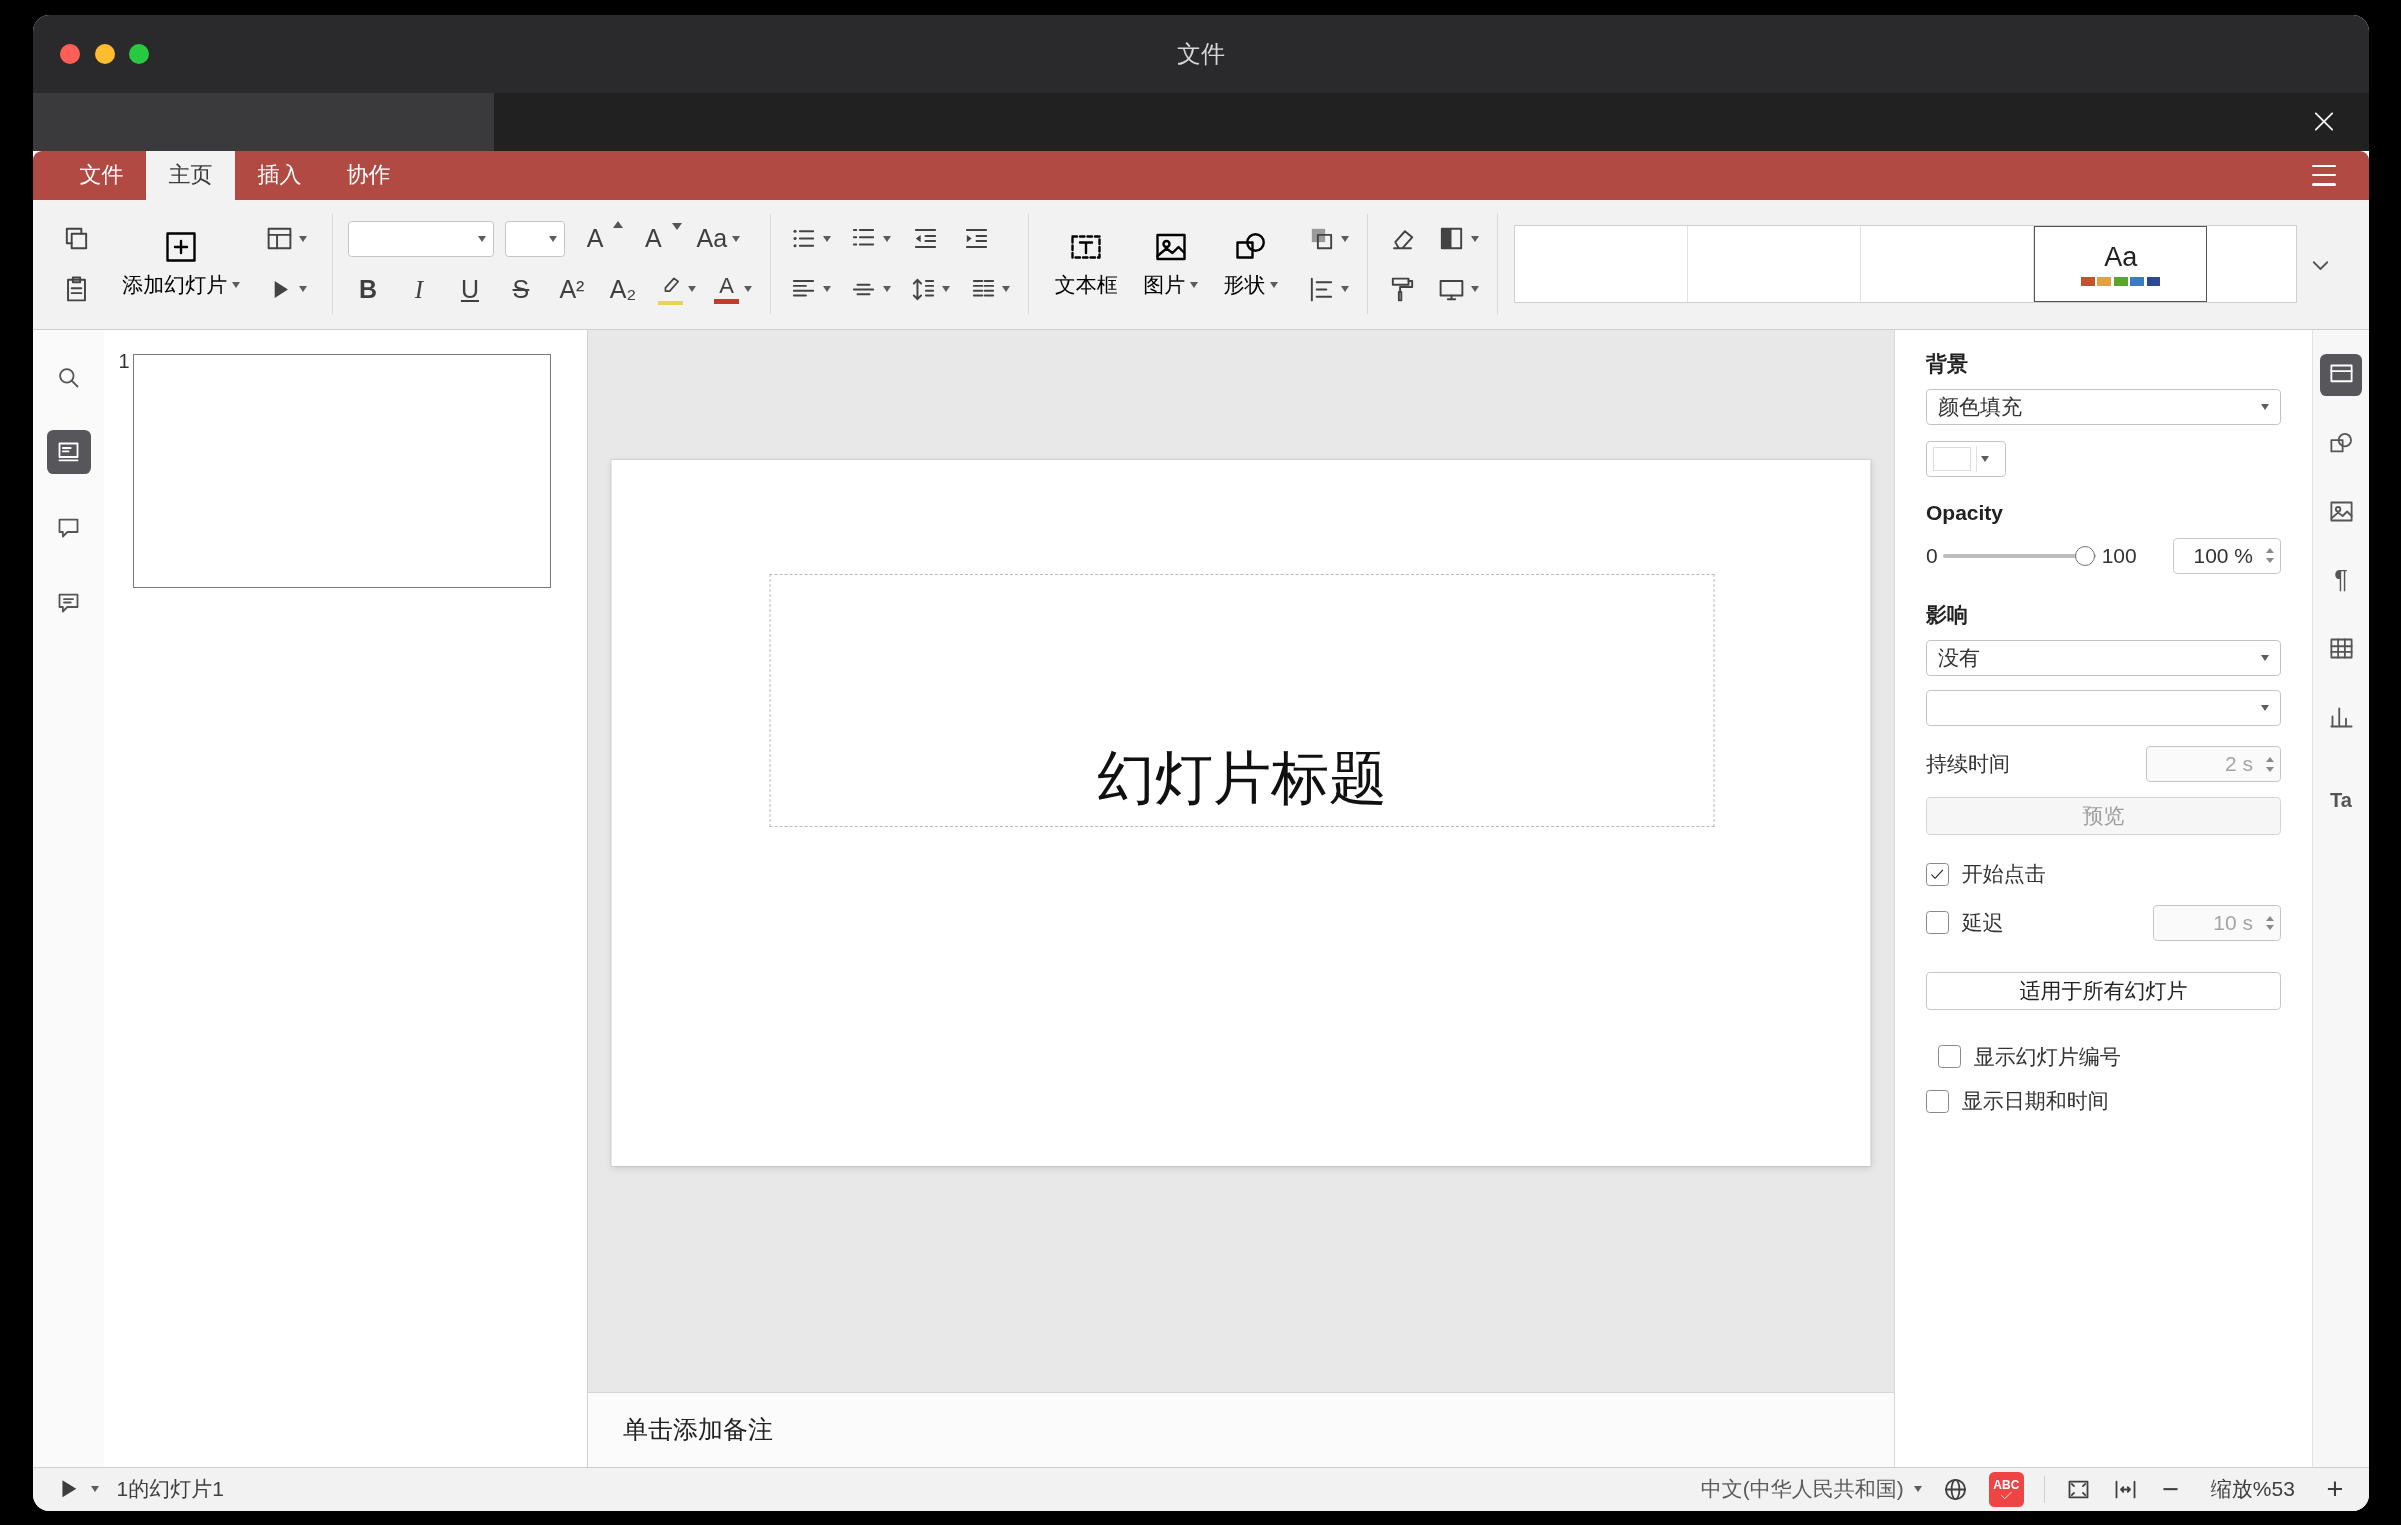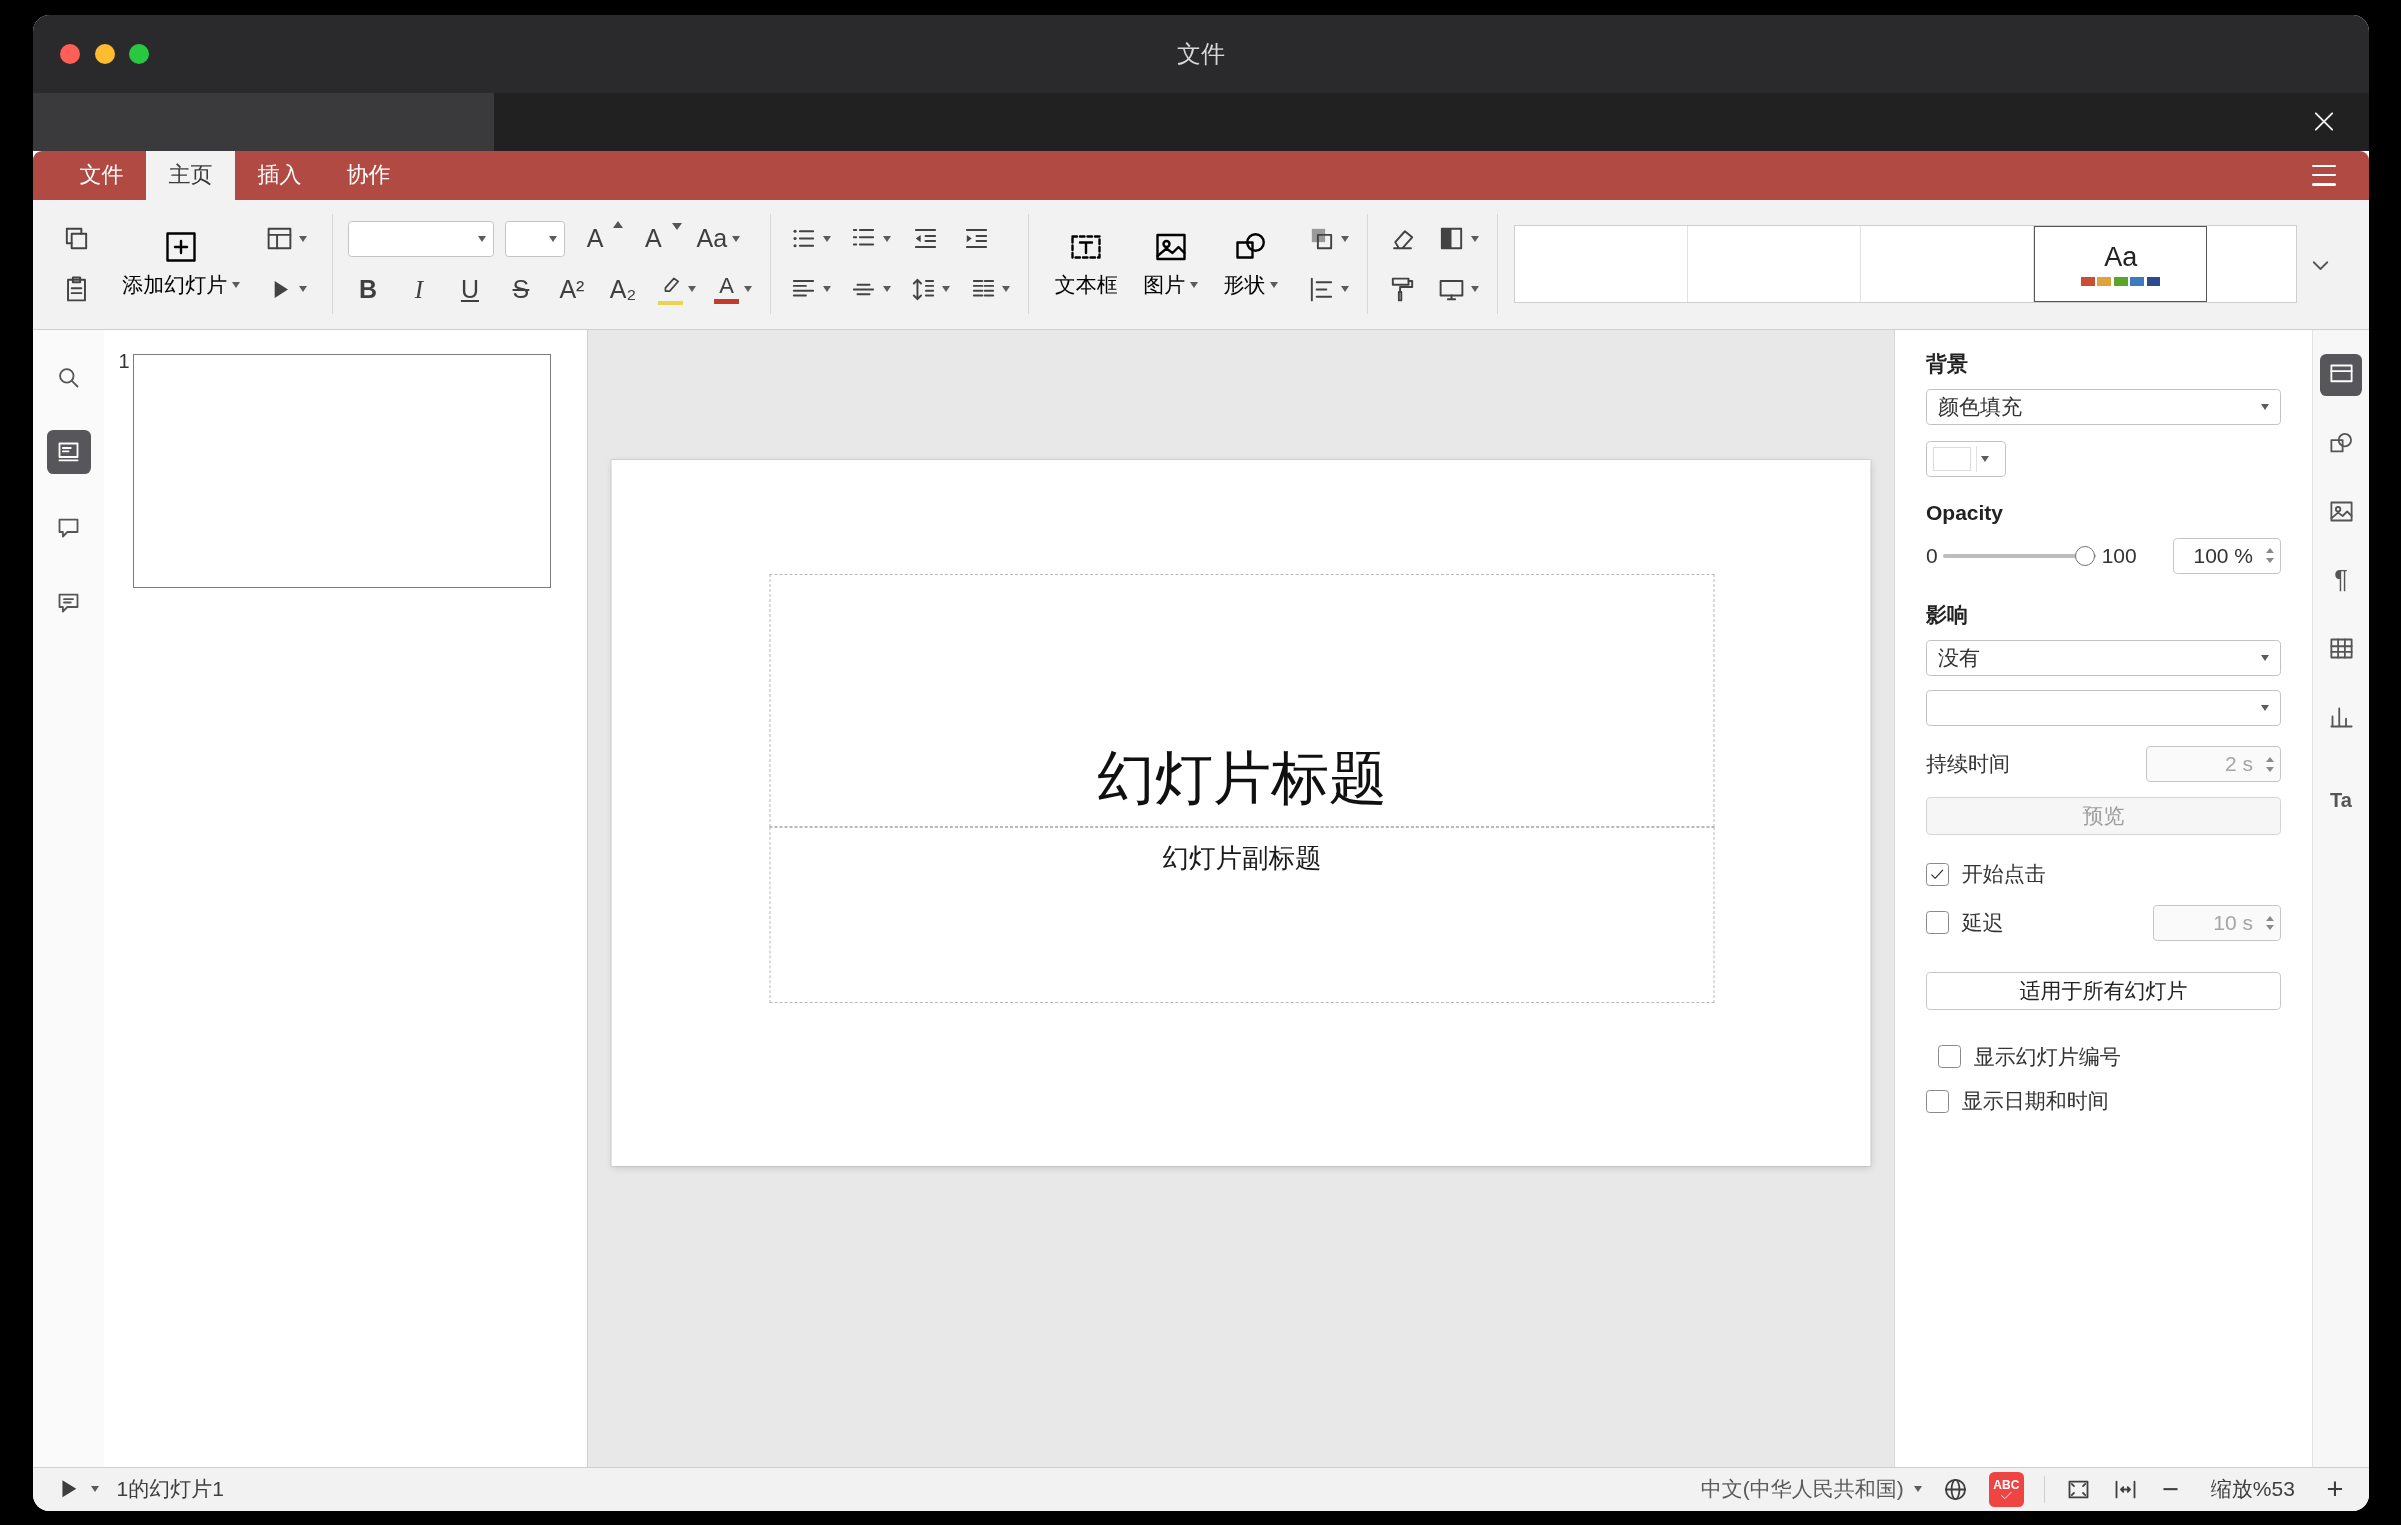--- a/index.html
+++ b/index.html
@@ -500,22 +500,24 @@
 
     <section class="slides-panel">
       <span class="thumb-num">1</span>
       <div class="thumb"></div>
     </section>
 
     <section class="editor">
       <div class="canvas-wrap">
         <div class="slide">
           <div class="ph title">幻灯片标题</div>
-          <div class="ph subtitle">幻灯片副标题</div>
         </div>
+      </div>
+      <div class="notes">
+        <span>单击添加备注</span>
       </div>
     </section>
 
     <aside class="right-panel">
       <div class="rp-label">背景</div>
 
       <div class="select" style="margin-top:11px;">
         <span>颜色填充</span>
         <span class="chev"></span>
       </div>

